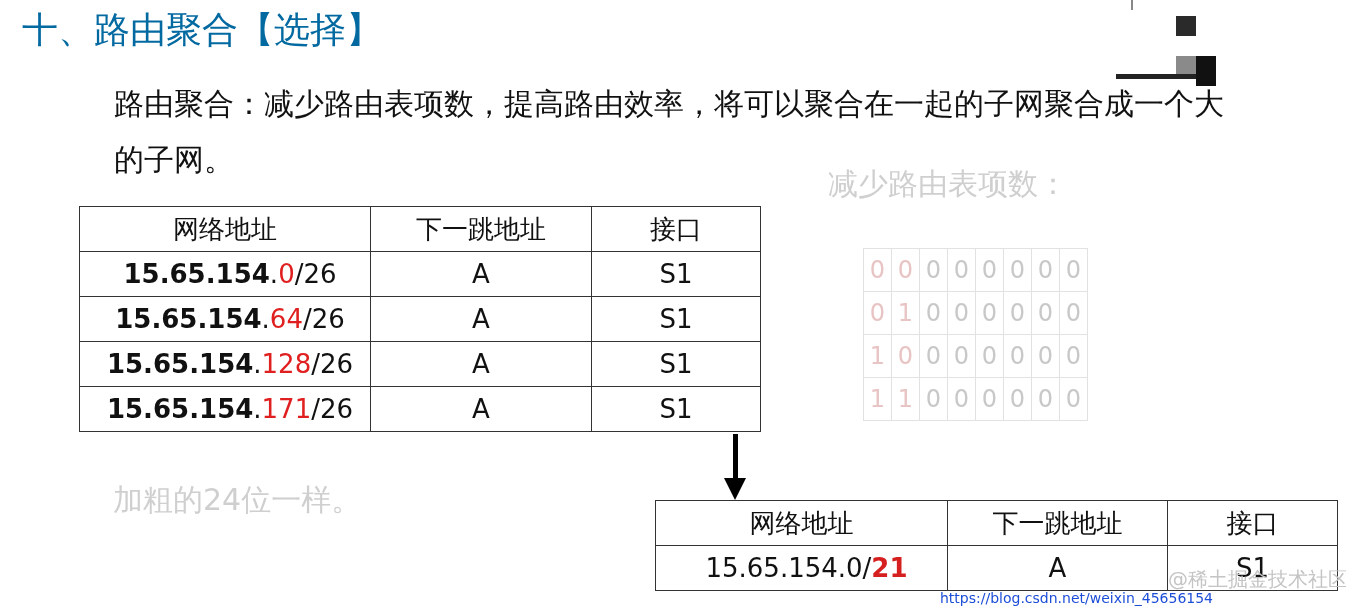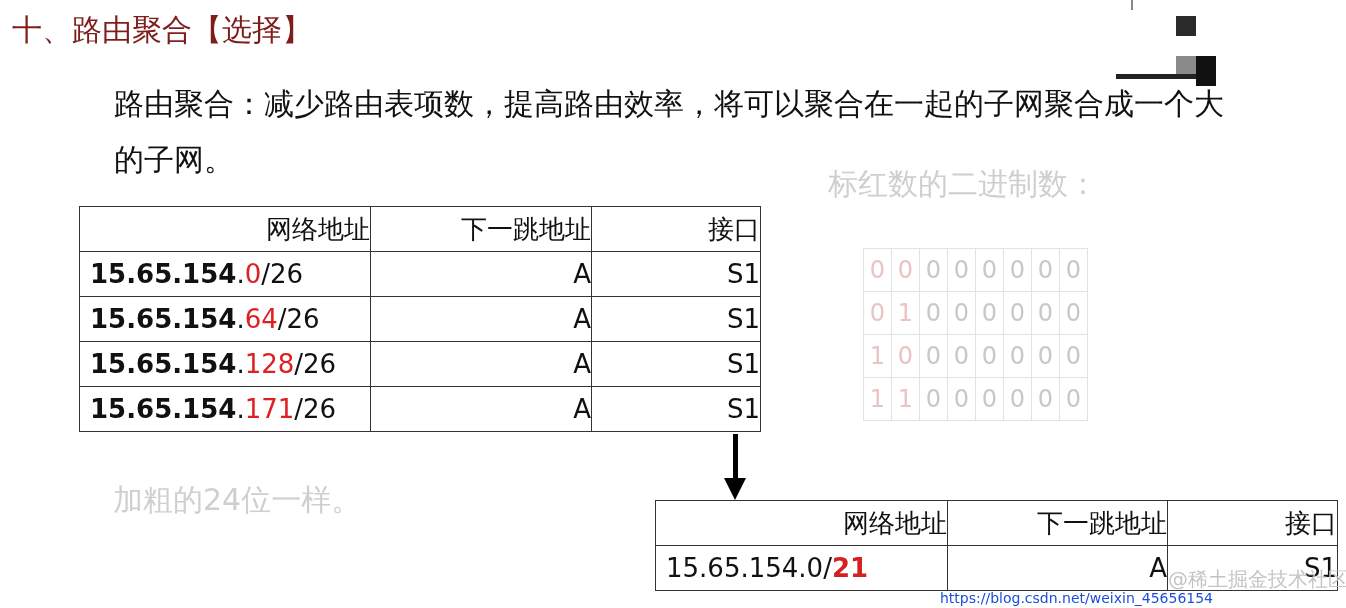--- a/index.html
+++ b/index.html
@@ -2,29 +2,29 @@
 <html><head>
 <meta charset="utf-8">
 <style>
   html, body { margin:0; padding:0; }
   body {
     width:1346px; height:608px; position:relative; overflow:hidden;
     background:#ffffff; color:#111;
     font-family: "DejaVu Sans", "Liberation Sans", sans-serif;
   }
   .abs { position:absolute; }
-  .heading { left:12px; top:8px; font-size:30px; line-height:44px; color:#7f1d1d; white-space:nowrap; }
+  .heading { left:22px; top:8px; font-size:36px; line-height:44px; color:#0369a1; white-space:nowrap; }
   .para { left:90px; top:76px; width:1130px; font-size:30px; line-height:56px; color:#111;margin-left:24px; }
   .faded { color:#cfcfcf; font-size:30px; white-space:nowrap; }
   table.rt { border-collapse:collapse; position:absolute; }
   table.rt td, table.rt th {
     border:1.5px solid #333; font-weight:normal; font-size:26px; padding:0;
-    height:44px; text-align:right; white-space:nowrap; color:#111;
+    height:44px; text-align:center; white-space:nowrap; color:#111;
   }
-  table.rt td.addr { text-align:left; padding-left:10px; }
+  table.rt td.addr { text-align:center; padding-left:10px; }
   .bold { font-weight:bold; }
   .red { color:#e02020; }
   .redb { color:#d62020; font-weight:bold; }
   table.bin { border-collapse:collapse; position:absolute; left:863px; top:248px; }
   table.bin td {
     border:1px solid #e2e2e2; width:27px; height:42px; text-align:center;
     font-size:24px; color:#c8c8c8; padding:0;
   }
   table.bin td.pink { color:#e8c4c4; }
   .arrow-shaft { left:733px; top:434px; width:5px; height:46px; background:#000; }
@@ -38,21 +38,21 @@
   .watermark { left:1168px; top:566px; font-size:20px; color:#c4c4c4; white-space:nowrap; }
   .watermark-url { left:940px; top:590px; font-size:14px; color:#1d4ed8; white-space:nowrap; }
 </style>
 </head>
 <body>
 
 <div class="abs heading">十、路由聚合【选择】</div>
 
 <div class="abs para">路由聚合：减少路由表项数，提高路由效率，将可以聚合在一起的子网聚合成一个大的子网。</div>
 
-<div class="abs faded" style="left:828px; top:164px;">标红数的二进制数：</div>
+<div class="abs faded" style="left:828px; top:164px;">减少路由表项数：</div>
 
 <table class="rt" style="left:79px; top:206px;">
   <colgroup>
       <col style="width:291px">
       <col style="width:221px">
       <col style="width:169px">
     </colgroup>
   <tbody>
       <tr>
     <th>网络地址</th>

